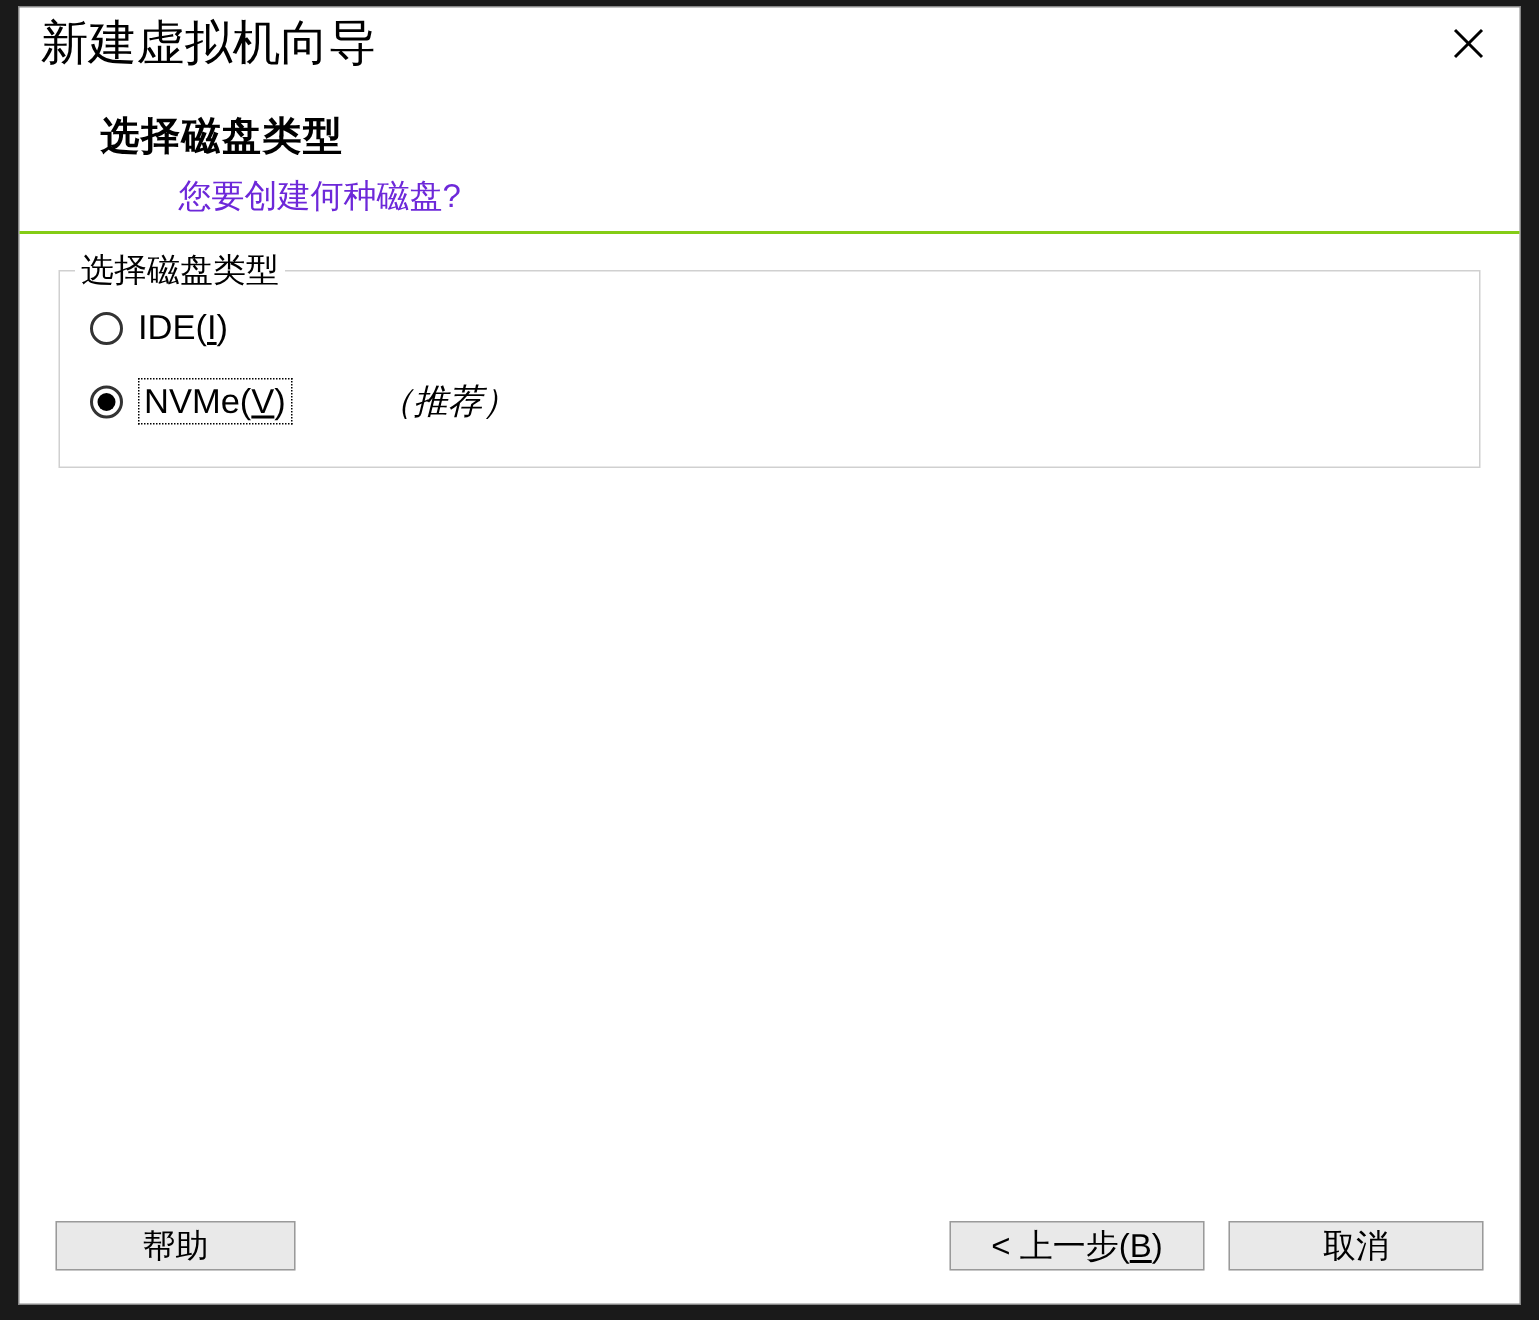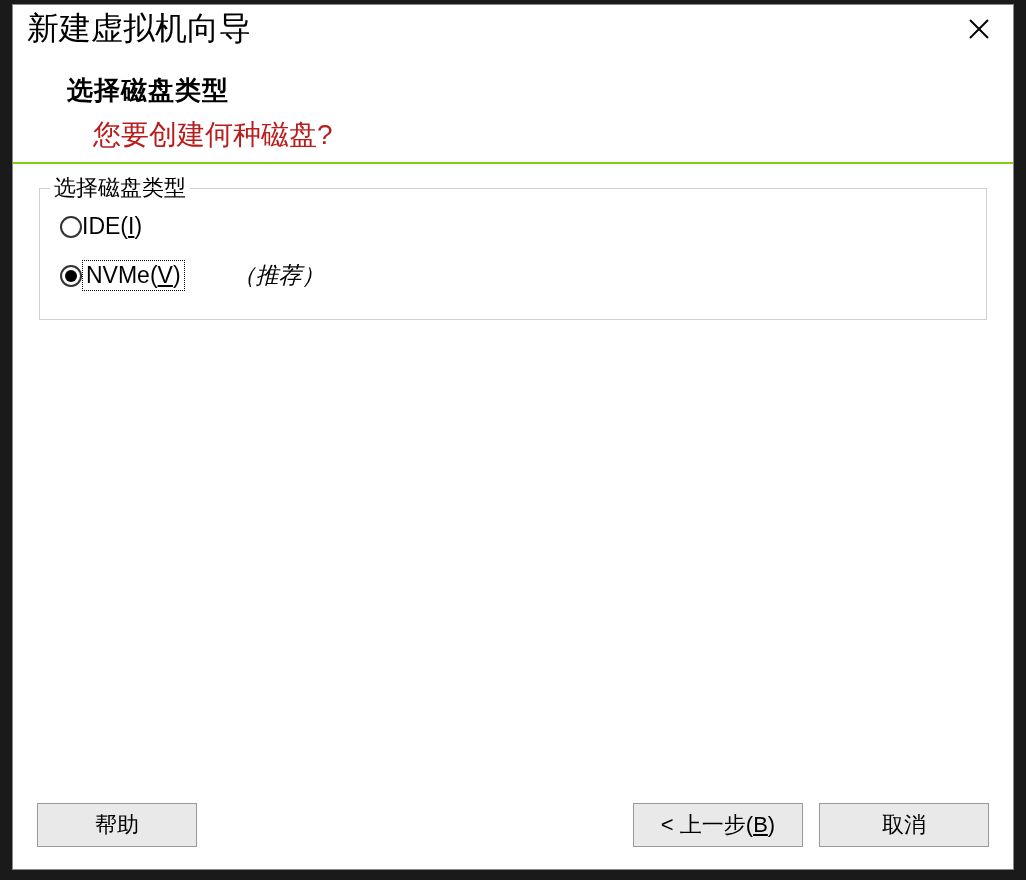--- a/index.html
+++ b/index.html
@@ -48,23 +48,23 @@
       border-bottom: 2px solid #84cc16;
     }
     .header-title {
       font-size: 26px;
       font-weight: bold;
       color: #000;
       margin-bottom: 8px;
       letter-spacing: 1px;
     }
     .header-sub {
-      font-size: 28px;
-      color: #b91c1c;
-      margin-left: 26px;
+      font-size: 22px;
+      color: #6d28d9;
+      margin-left: 52px;
     }
     .content {
       flex: 1;
       padding: 24px 26px 0 26px;
     }
     .fieldset {
       border: 1px solid #d0d0d0;
       padding: 18px 20px 28px 20px;
       position: relative;
     }
@@ -79,20 +79,21 @@
     }
     .radio-group {
       display: flex;
       flex-direction: column;
       gap: 20px;
       padding-top: 6px;
     }
     .radio-row {
       display: flex;
       align-items: center;
+      gap: 10px;
     }
     .radio-input {
       width: 22px;
       height: 22px;
       border: 2px solid #333;
       border-radius: 50%;
       display: inline-flex;
       align-items: center;
       justify-content: center;
       cursor: pointer;
@@ -124,21 +125,21 @@
     .ul { text-decoration: underline; }
     .footer {
       display: flex;
       align-items: center;
       padding: 14px 24px 22px 24px;
       gap: 16px;
     }
     .footer-spacer { flex: 1; }
     .btn {
       min-width: 170px;
-      height: 44px;
+      height: 33px;
       background: #e9e9e9;
       border: 1px solid #9a9a9a;
       font-size: 22px;
       color: #000;
       cursor: pointer;
       display: inline-flex;
       align-items: center;
       justify-content: center;
       padding: 0 14px;
     }

